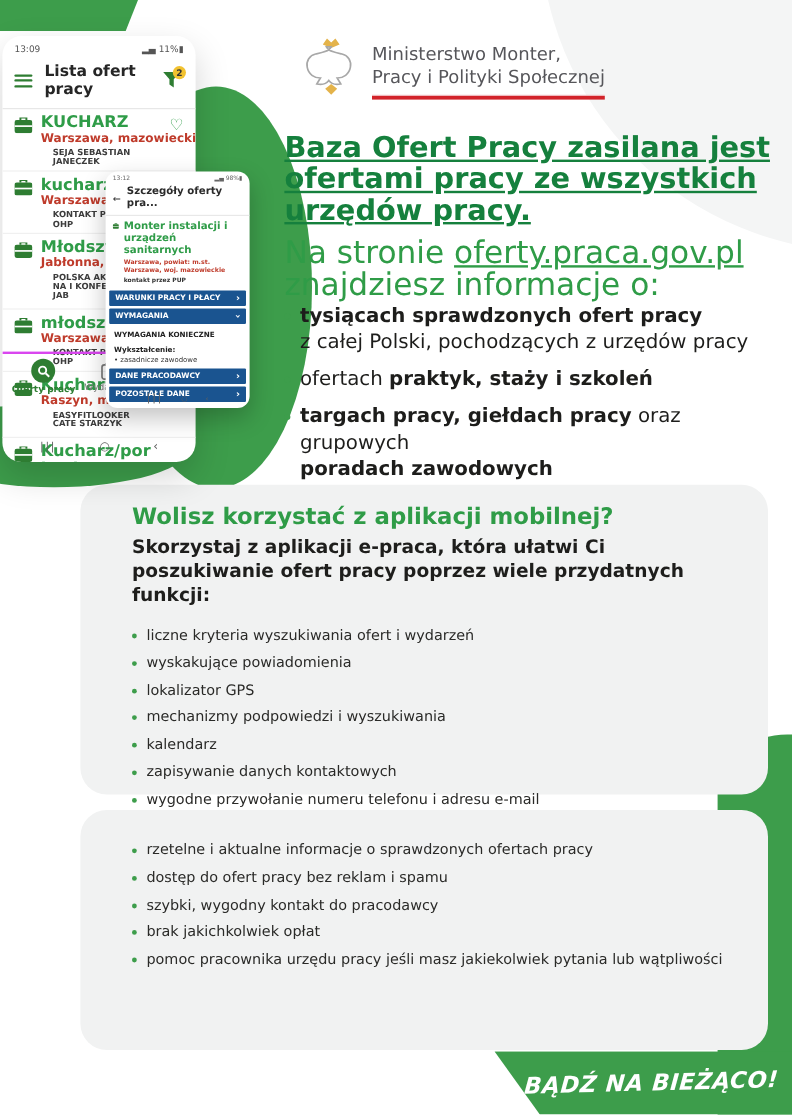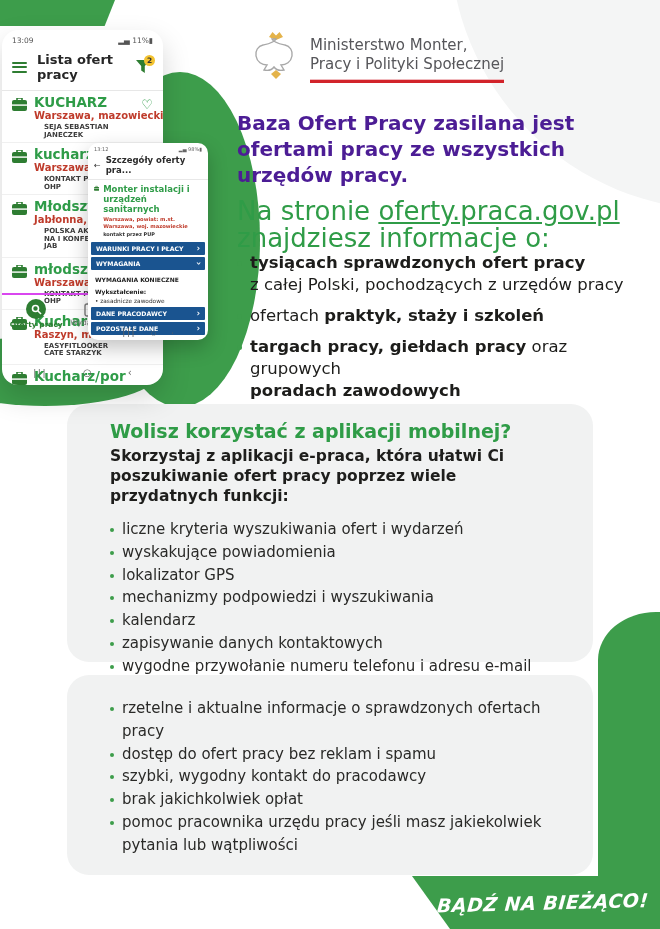--- a/index.html
+++ b/index.html
@@ -20,37 +20,37 @@
          clip-path:polygon(12px 0,100% 0,100% 100%,50px 100%);z-index:2;
          display:flex;align-items:center;justify-content:center;}
   .badge span{color:#fff;font-weight:bold;font-style:italic;font-size:19px;letter-spacing:.5px;
               transform:rotate(-1.5deg) skewX(-6deg);padding-left:26px;}
   
   .ministry{position:absolute;left:252px;top:30px;display:flex;gap:10px;z-index:2;}
   .min-text{font-size:15px;line-height:19px;color:#56565a;padding-top:6px;}
   .min-rule{height:4px;margin-top:5px;background:linear-gradient(#f0b9bd 0 1px,#d2232a 1px 100%);}
   
   .intro{position:absolute;left:237px;top:110px;width:418px;z-index:2;}
-  .intro h1{margin:0;font-size:20px;line-height:26px;font-weight:bold;color:#4c1d95;}
+  .intro h1{margin:0;font-size:24px;line-height:26px;font-weight:bold;color:#15803d;text-decoration:underline;}
   .intro .sub{margin-top:10px;font-size:26px;line-height:27px;color:#2f9c47;font-weight:500;}
   .intro .sub a{color:#2f9c47;text-decoration:underline;}
   .blist{list-style:none;margin:0 0 0;padding:0;}
   .blist li{display:flex;margin-bottom:9px;}
   .dot{flex:0 0 auto;width:5px;height:5px;border-radius:50%;background:#3d9d4b;margin:9px 8px 0 0;}
   .blist .txt{font-size:16.5px;line-height:22px;color:#1d1d1b;white-space:pre-line;}
   .blist .txt b{font-weight:bold;}
   
-  .gbox{position:absolute;left:67px;width:526px;background:#f1f2f2;border-radius:22px;z-index:2;
+  .gbox{position:absolute;left:67px;width:573px;background:#f1f2f2;border-radius:22px;z-index:2;
         padding:16px 26px 0 43px;box-sizing:border-box;}
   .gbox h2{margin:0;font-size:19px;font-weight:bold;color:#2f9c47;}
   .gbox p{margin:4px 0 12px;font-size:15.5px;line-height:20px;font-weight:600;color:#1e1e1c;max-width:468px;}
   .gbox ul{list-style:none;margin:6px 0 0;padding:0;}
   .gbox li{display:flex;}
   .gbox li .gdot{flex:0 0 auto;width:4px;height:4px;border-radius:50%;background:#3d9d4b;margin:10px 8px 0 0;}
-  .gbox li .gtxt{font-size:15px;line-height:22.8px;color:#2a2a28;}
+  .gbox li .gtxt{font-size:12px;line-height:22.8px;color:#2a2a28;}
   #box-mobile{top:404px;height:258px;}
   #box-benefits{top:675px;height:200px;}
   
   .phone1{position:absolute;left:2px;top:30px;width:161px;height:355px;background:#fff;border-radius:16px;
           box-shadow:0 12px 28px rgba(0,0,0,.17);z-index:3;overflow:hidden;font-size:10px;}
   .p1status{display:flex;justify-content:space-between;padding:6px 10px 2px;font-size:7.5px;color:#555;}
   .p1header{display:flex;align-items:center;padding:5px 10px 8px;border-bottom:1px solid #e7e7e7;}
   .burger{width:15px;height:11px;display:flex;flex-direction:column;justify-content:space-between;}
   .burger i{height:2px;background:#2e7d32;border-radius:1px;}
   .p1title{flex:1;margin-left:10px;font-size:13px;font-weight:600;color:#262626;}

